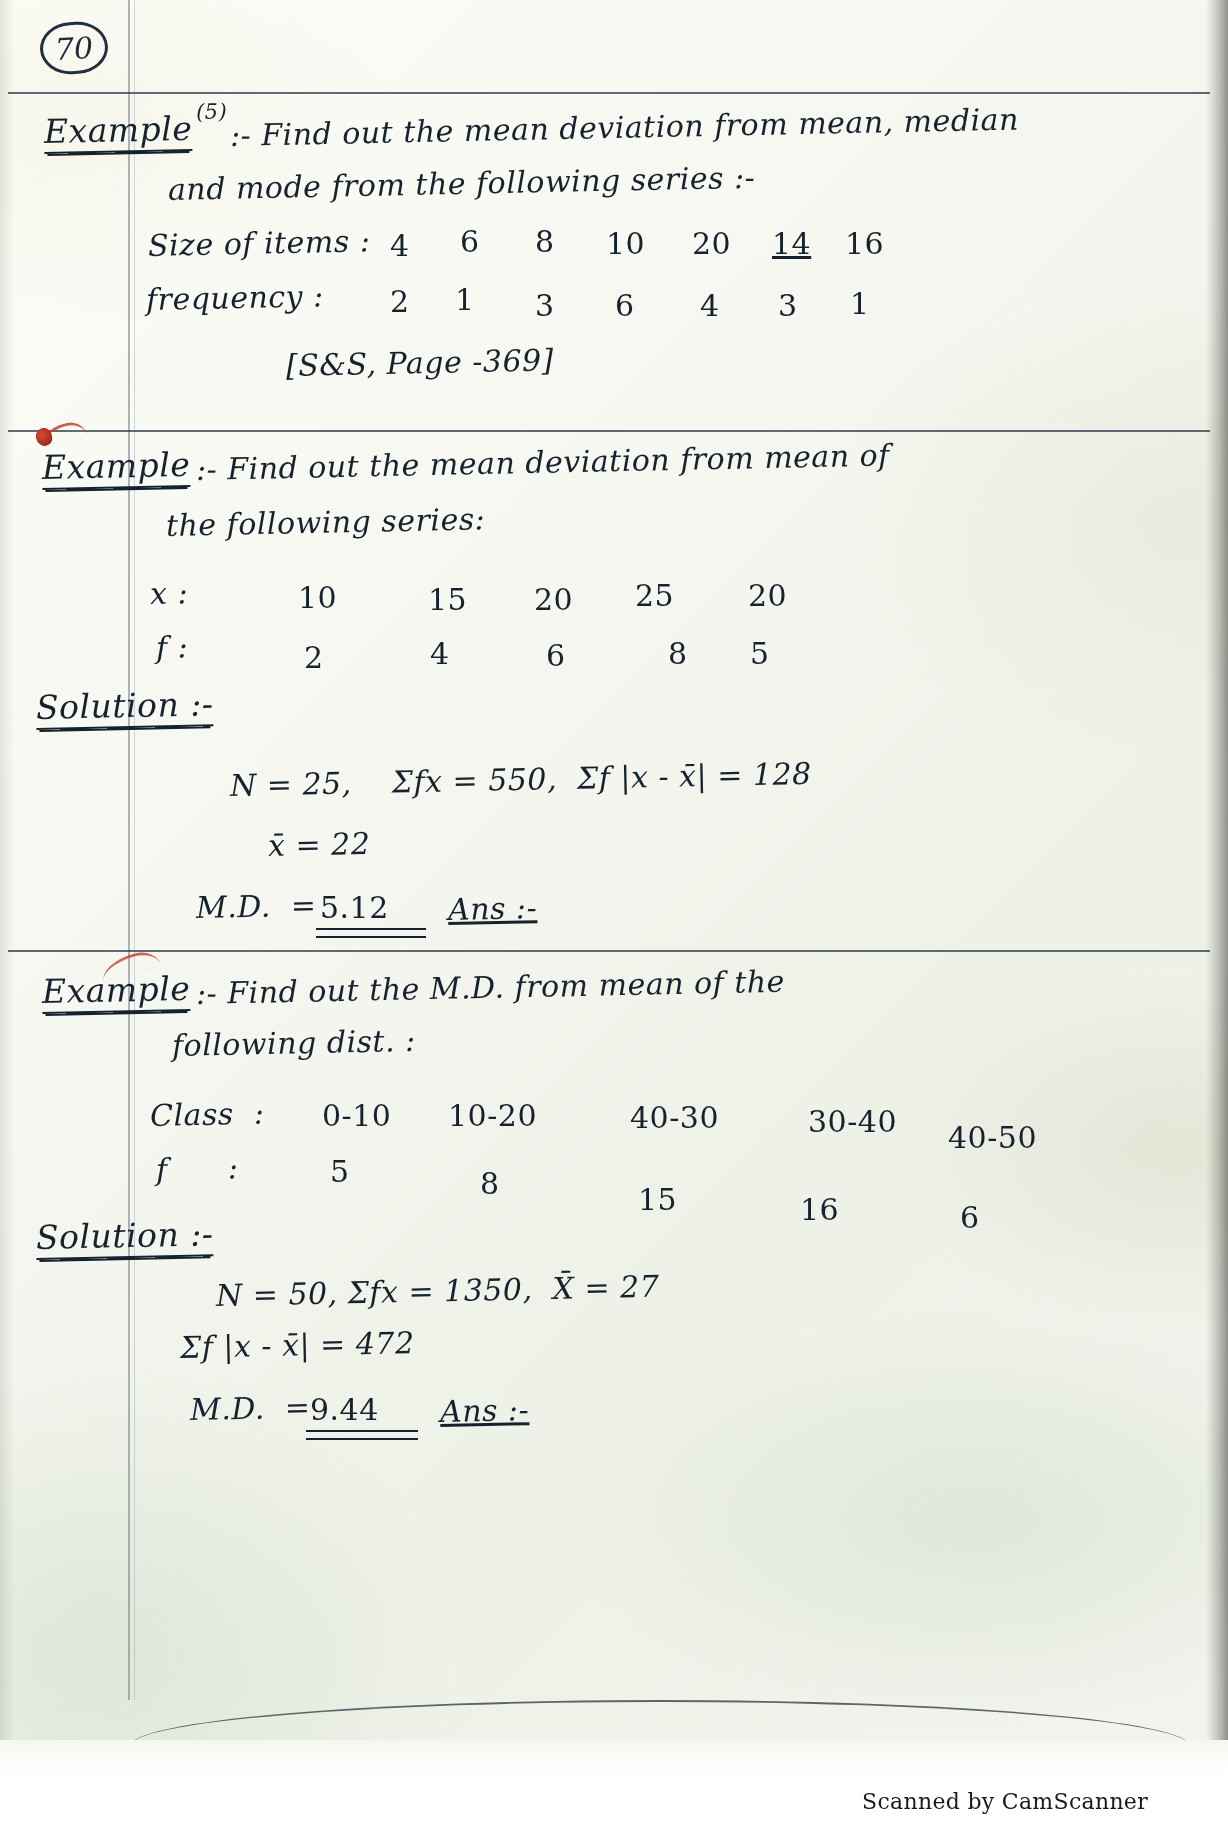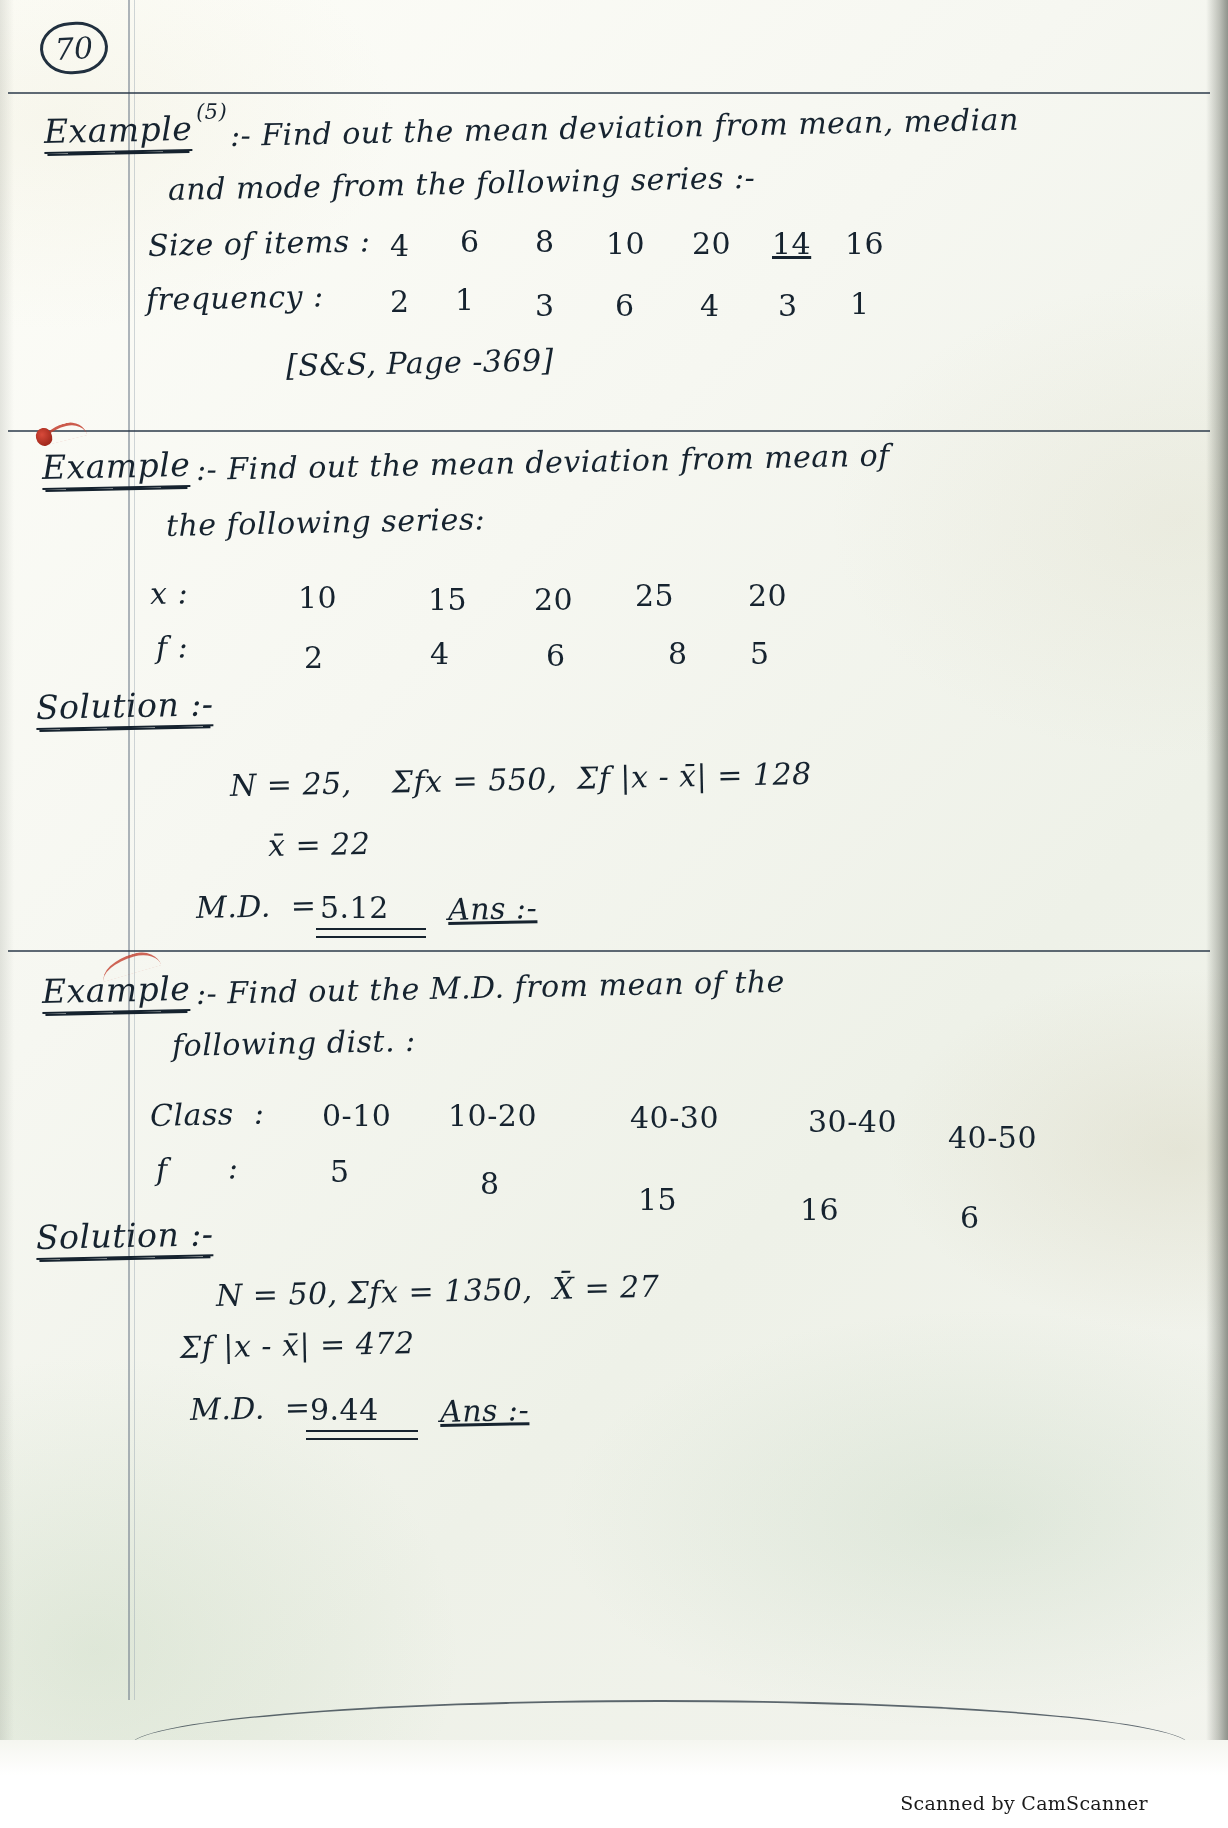--- a/index.html
+++ b/index.html
@@ -143,21 +143,21 @@
     position: absolute;
     left: 0; top: 1740px;
     width: 1228px; height: 88px;
     background: linear-gradient(to bottom, rgba(245,246,240,1) 0%, #ffffff 40%, #ffffff 100%);
   }
   .scanner {
     position: absolute;
     right: 80px; bottom: 14px;
     color: #1a1a1a;
     font-family: "DejaVu Serif", serif;
-    font-size: 19px;
+    font-size: 22px;
     letter-spacing: 0.3px;
   }
   .mdline {
     position: absolute;
     background: #16232f;
     height: 2px;
   }
 </style>
 </head>
 <body>

